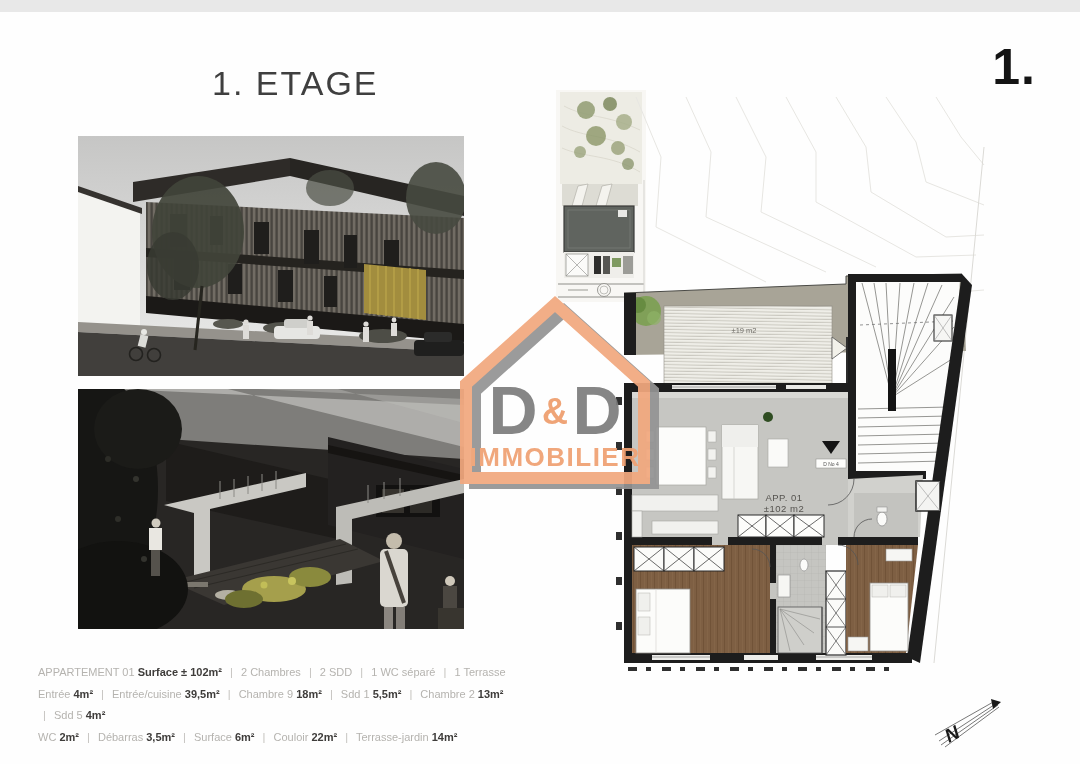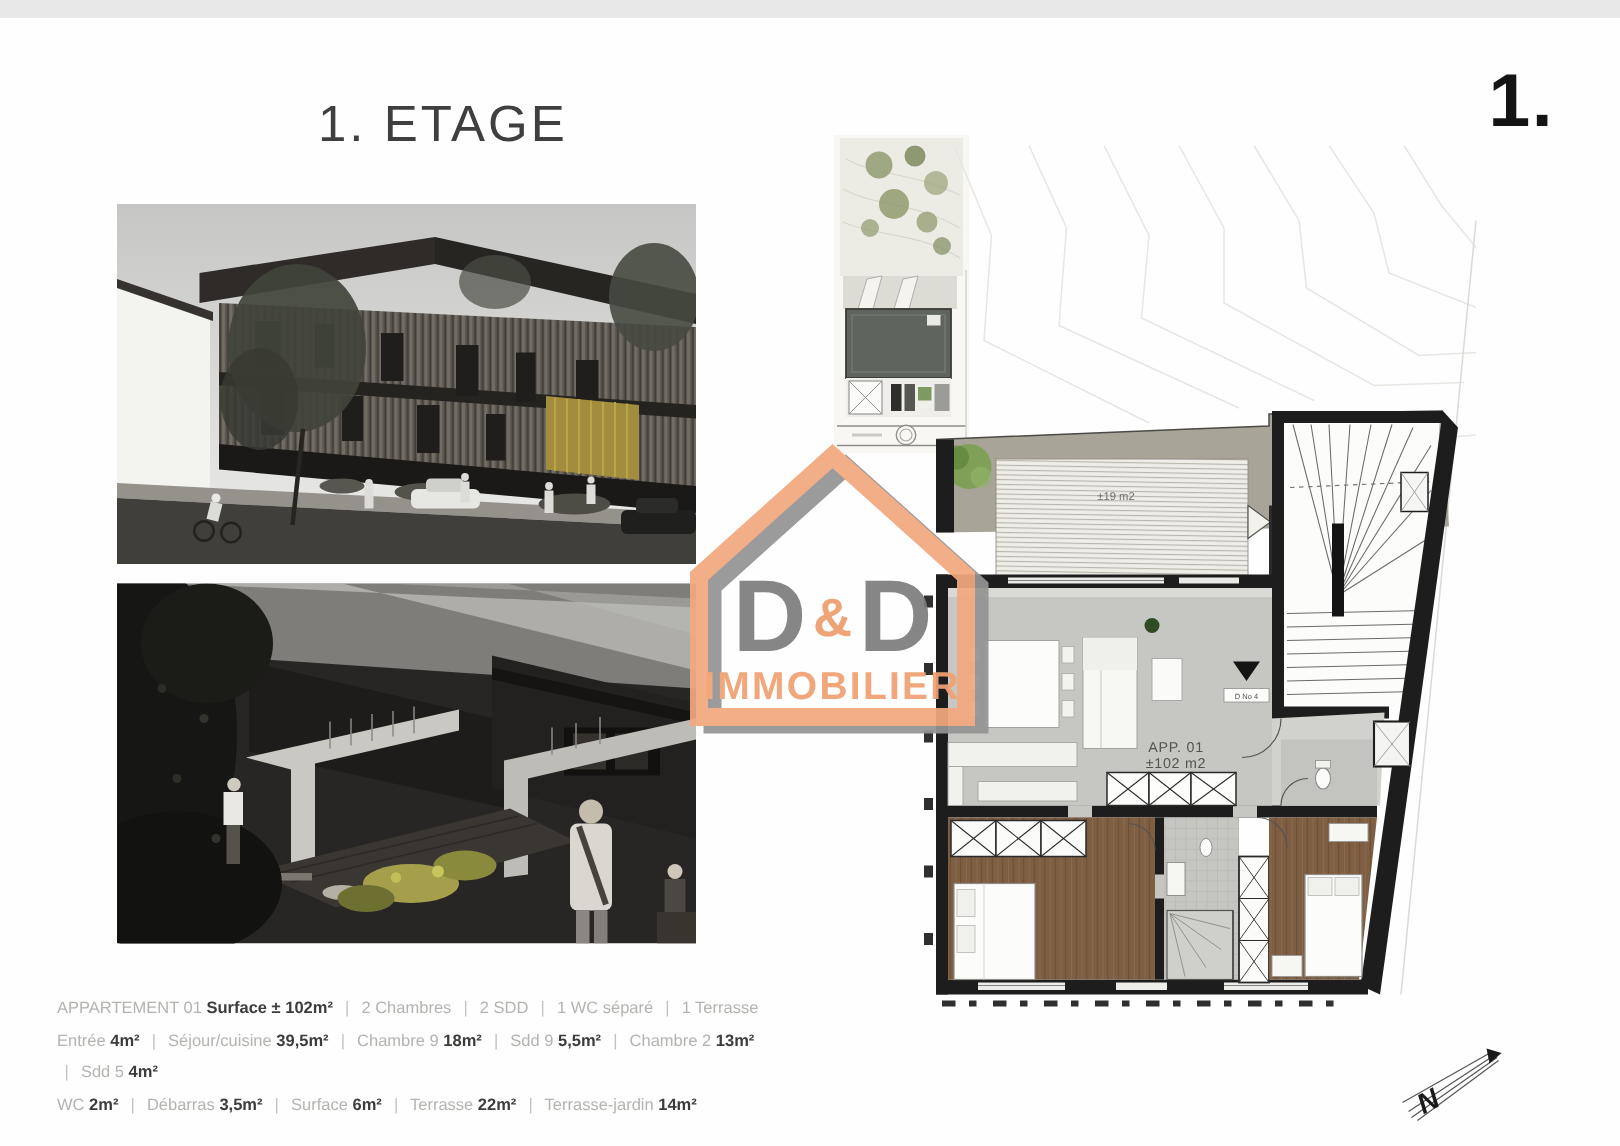--- a/index.html
+++ b/index.html
@@ -542,36 +542,36 @@
       <span class="sep">|</span>
       <span class="g">2 SDD</span>
       <span class="sep">|</span>
       <span class="g">1 WC séparé</span>
       <span class="sep">|</span>
       <span class="g">1 Terrasse</span>
     </div>
     <div>
       <span class="g">Entrée</span> <b>4m²</b>
       <span class="sep">|</span>
-      <span class="g">Séjour/cuisine</span> <b>39,5m²</b>
+      <span class="g">Entrée/cuisine</span> <b>39,5m²</b>
       <span class="sep">|</span>
       <span class="g">Chambre 9</span> <b>18m²</b>
       <span class="sep">|</span>
-      <span class="g">Sdd 9</span> <b>5,5m²</b>
+      <span class="g">Sdd 1</span> <b>5,5m²</b>
       <span class="sep">|</span>
       <span class="g">Chambre 2</span> <b>13m²</b>
       <span class="sep">|</span>
       <span class="g">Sdd 5</span> <b>4m²</b>
     </div>
     <div>
       <span class="g">WC</span> <b>2m²</b>
       <span class="sep">|</span>
       <span class="g">Débarras</span> <b>3,5m²</b>
       <span class="sep">|</span>
       <span class="g">Surface</span> <b>6m²</b>
       <span class="sep">|</span>
-      <span class="g">Terrasse</span> <b>22m²</b>
+      <span class="g">Couloir</span> <b>22m²</b>
       <span class="sep">|</span>
       <span class="g">Terrasse-jardin</span> <b>14m²</b>
     </div>
   </div>
 
 </div>
 
 </body></html>

